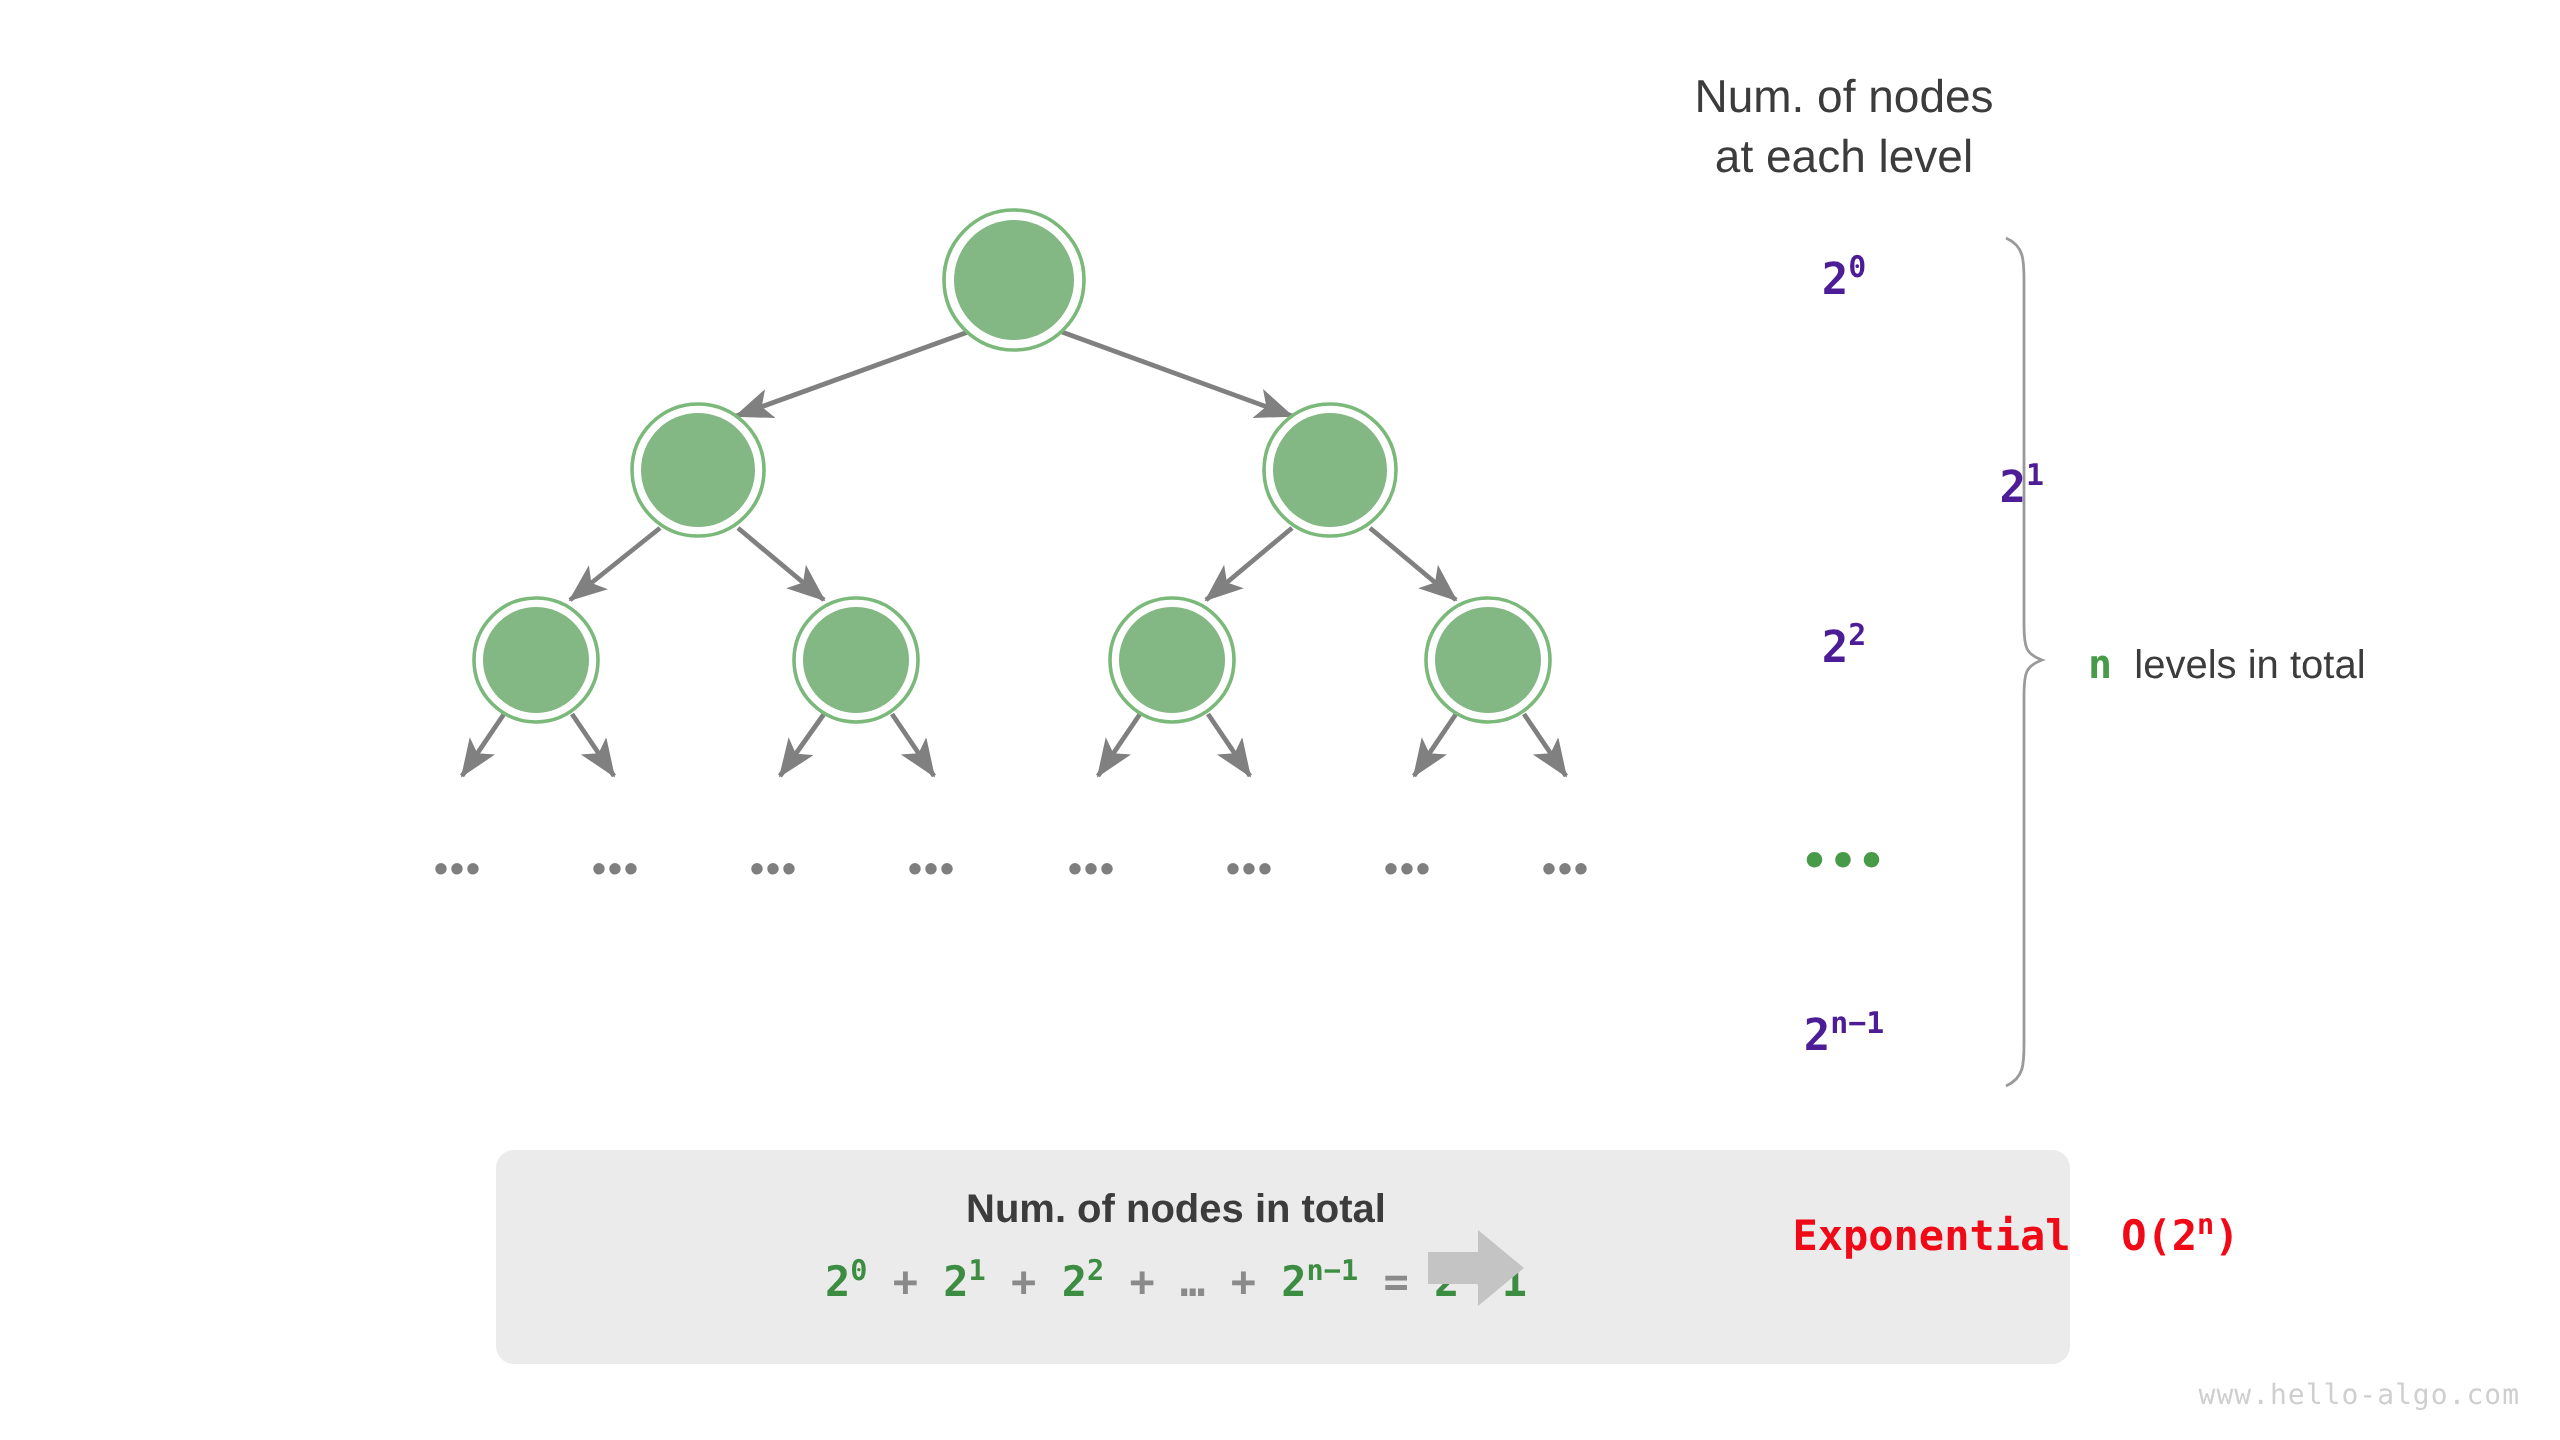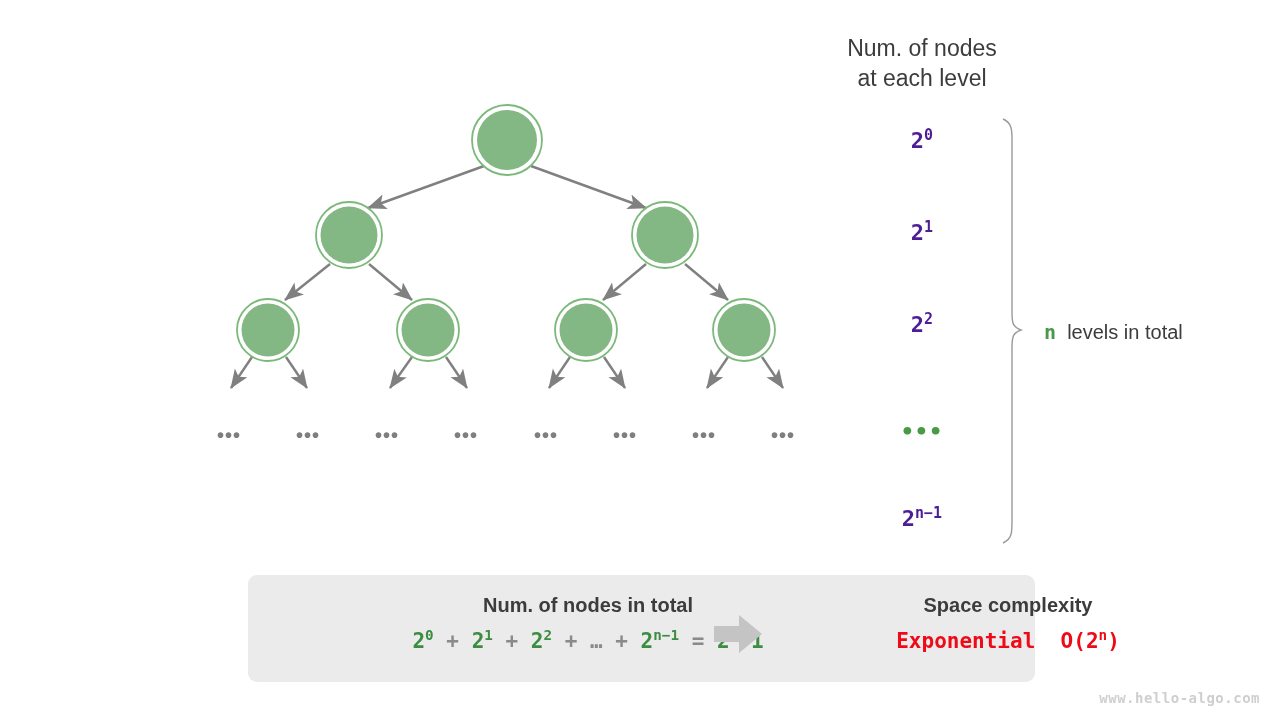--- a/index.html
+++ b/index.html
@@ -143,21 +143,20 @@
 
   
   .watermark {
     position: absolute;
     right: 20px;
     bottom: 14px;
     font-family: "DejaVu Sans Mono", monospace;
     font-size: 14px;
     color: #cfcfcf;
     letter-spacing: 0.5px;
-    font-weight: bold;
   }
 </style>
 </head>
 <body>
 
 <svg id="canvas" viewBox="0 0 1280 720" xmlns="http://www.w3.org/2000/svg">
   <defs>
     <marker id="arrowhead" markerWidth="9" markerHeight="9" refX="7.6" refY="3.2" orient="auto" markerUnits="strokeWidth">
       <path d="M0,0 L8,3.2 L0,6.4 L1.9,3.2 z" fill="#808080"></path>
     </marker>
@@ -237,21 +236,21 @@
 </div>
 
 <div class="col-header">
   <div>Num. of nodes</div>
   <div>at each level</div>
 </div>
 
 <div class="lvl-label" style="top:128px;">
   <span>2</span><sup>0</sup>
 </div>
-<div class="lvl-label" style="top:220px;">
+<div class="lvl-label" style="top:232px;text-align:right;">
   <span>2</span><sup>1</sup>
 </div>
 <div class="lvl-label" style="top:312px;">
   <span>2</span><sup>2</sup>
 </div>
 <div class="lvl-dots" style="top:419px;">•••</div>
 <div class="lvl-label" style="top:506px;">
   <span>2</span><sup>n−1</sup>
 </div>
 
@@ -260,21 +259,20 @@
   <span>levels in total</span>
 </div>
 
 <div class="summary">
   <div class="sum-left">
     <div class="sum-title">Num. of nodes in total</div>
     <div class="sum-formula"><span class="g">2<sup>0</sup></span><span class="op"> + </span><span class="g">2<sup>1</sup></span><span class="op"> + </span><span class="g">2<sup>2</sup></span><span class="op"> + </span><span class="op">…</span><span class="op"> + </span><span class="g">2<sup>n−1</sup></span><span class="op"> = </span><span class="g">2<sup>n</sup></span><span class="g">−1</span></div>
   </div>
 
   <div class="sum-right">
-    <div class="sum-title">Space complexity</div>
     <div class="sum-answer">
       <span>Exponential</span>&nbsp;
       <span><span>O(2</span><sup>n</sup><span>)</span></span>
     </div>
   </div>
 </div>
 
 <svg class="arrow-glyph" width="52" height="44" viewBox="0 0 52 44" xmlns="http://www.w3.org/2000/svg">
   <path d="M2,14 L27,14 L27,3 L50,22 L27,41 L27,30 L2,30 Z" fill="#c4c4c4"></path>
 </svg>

